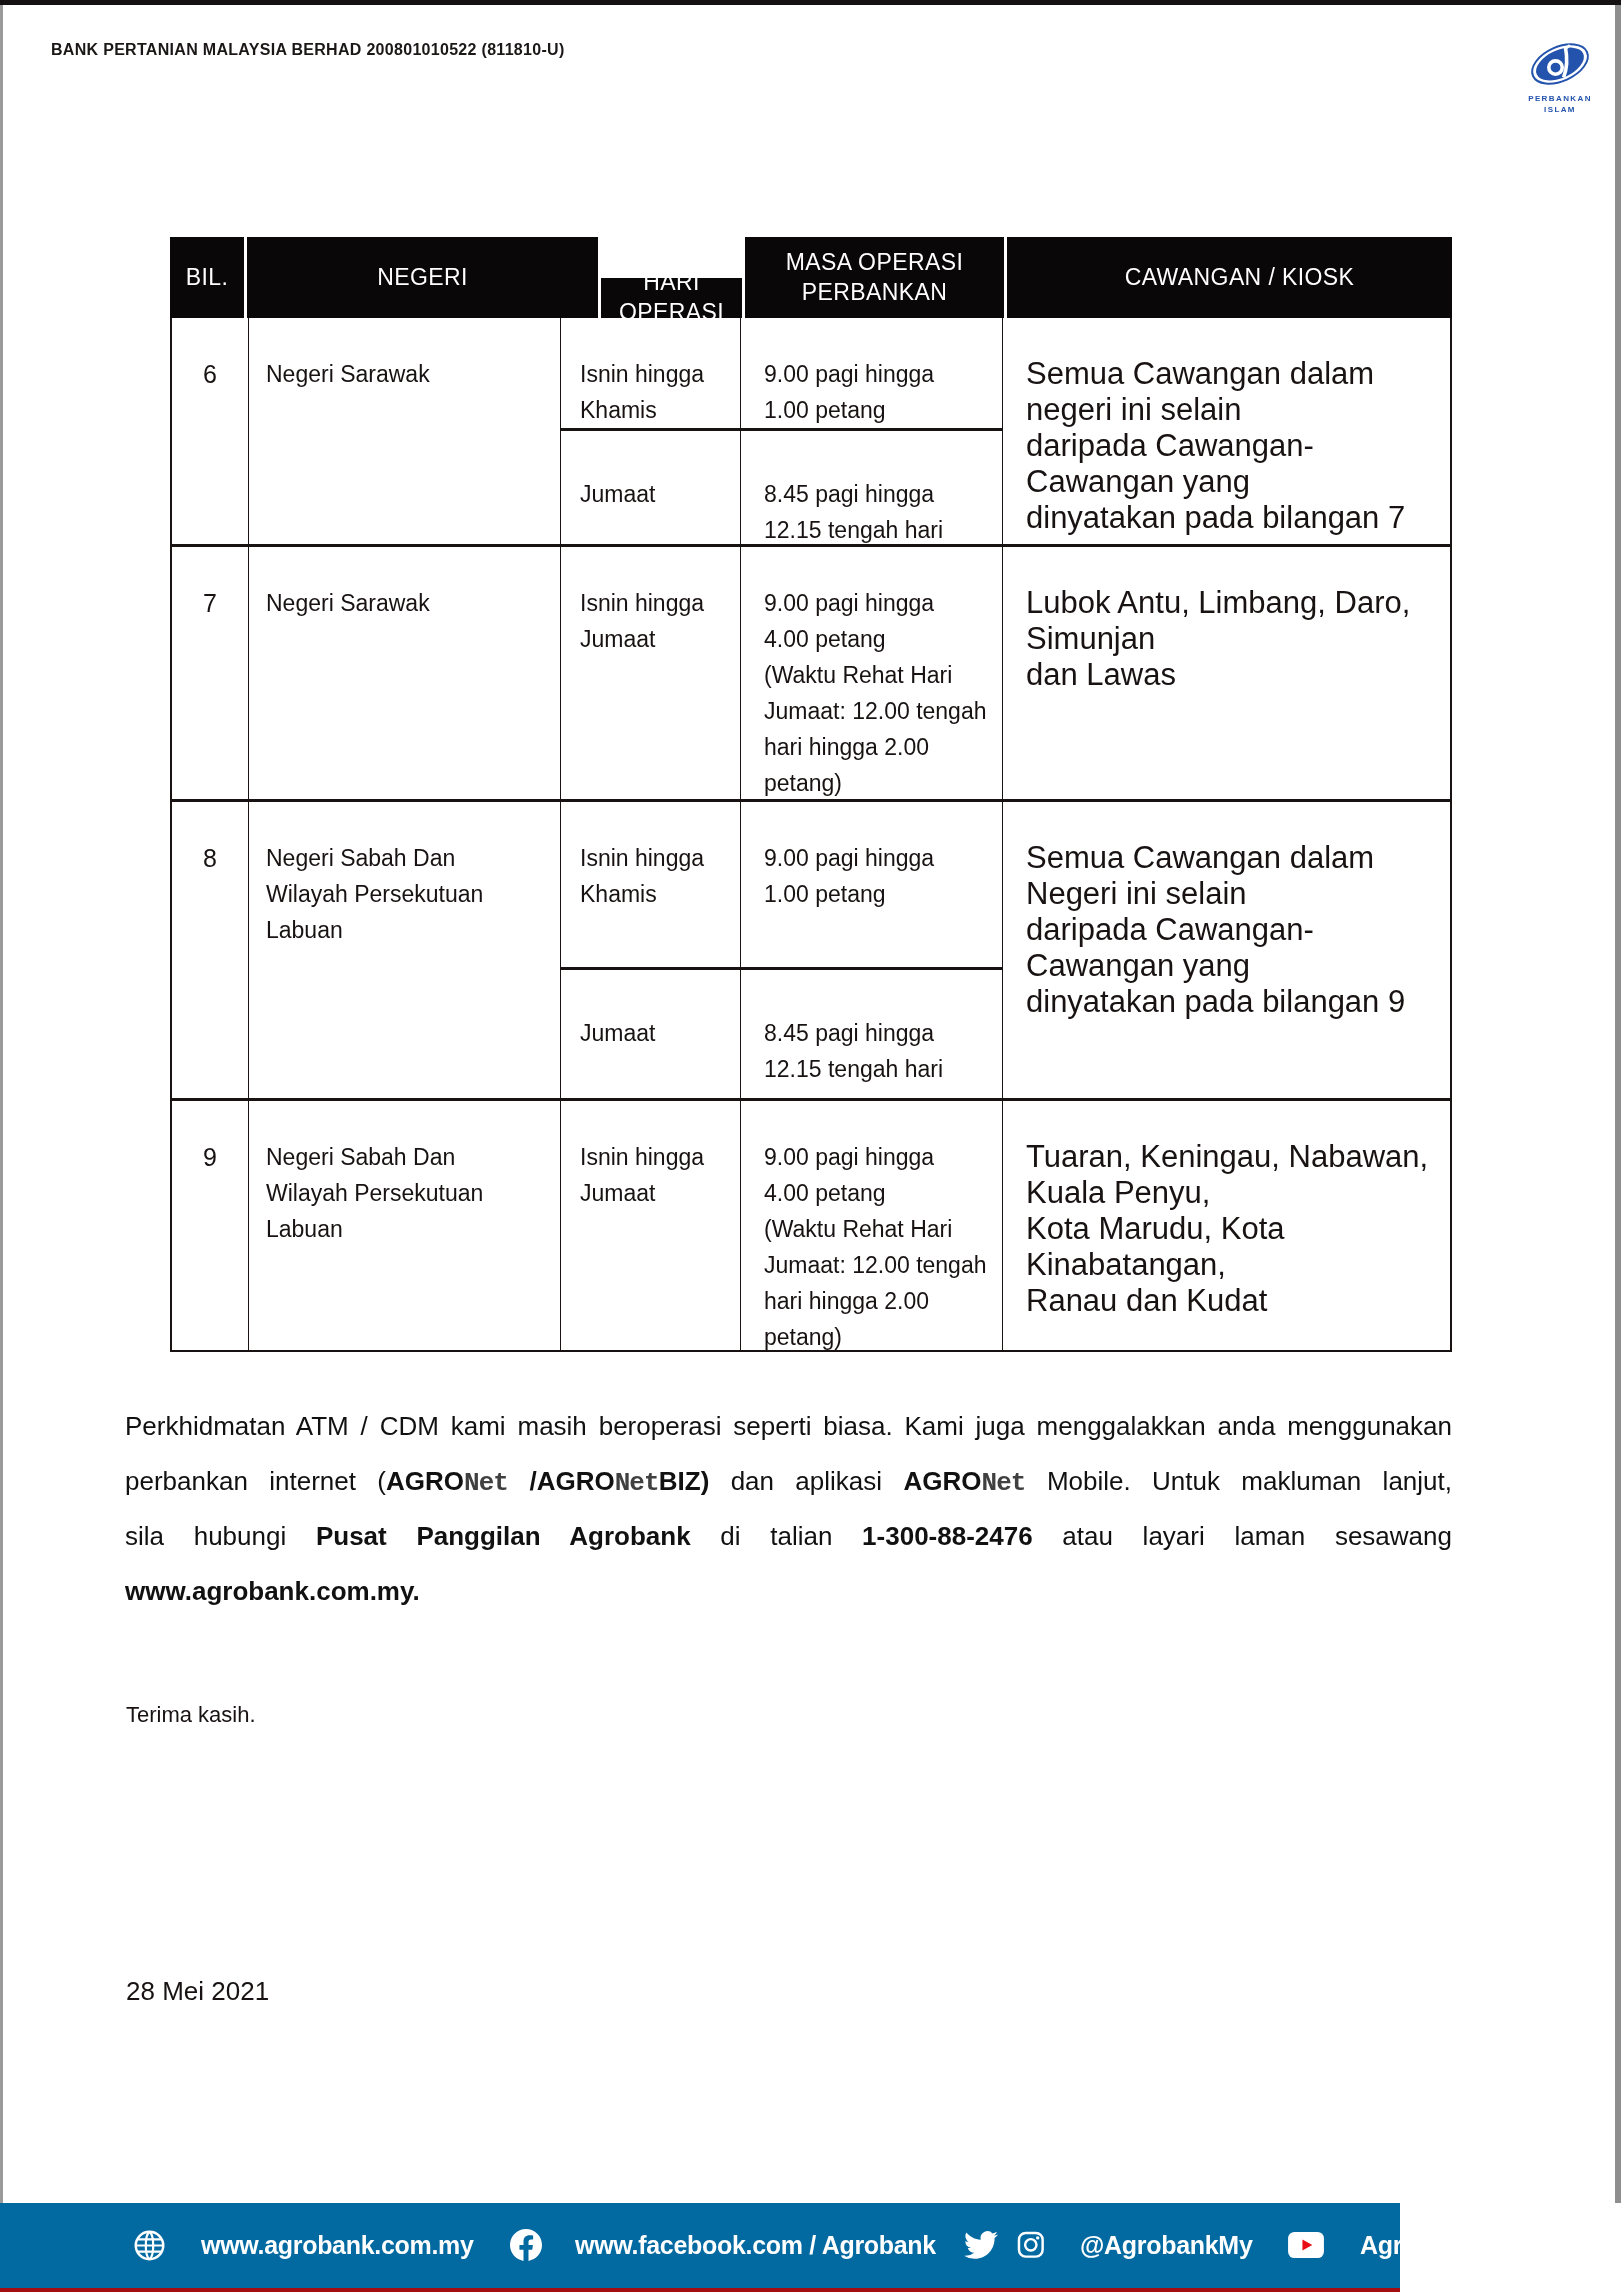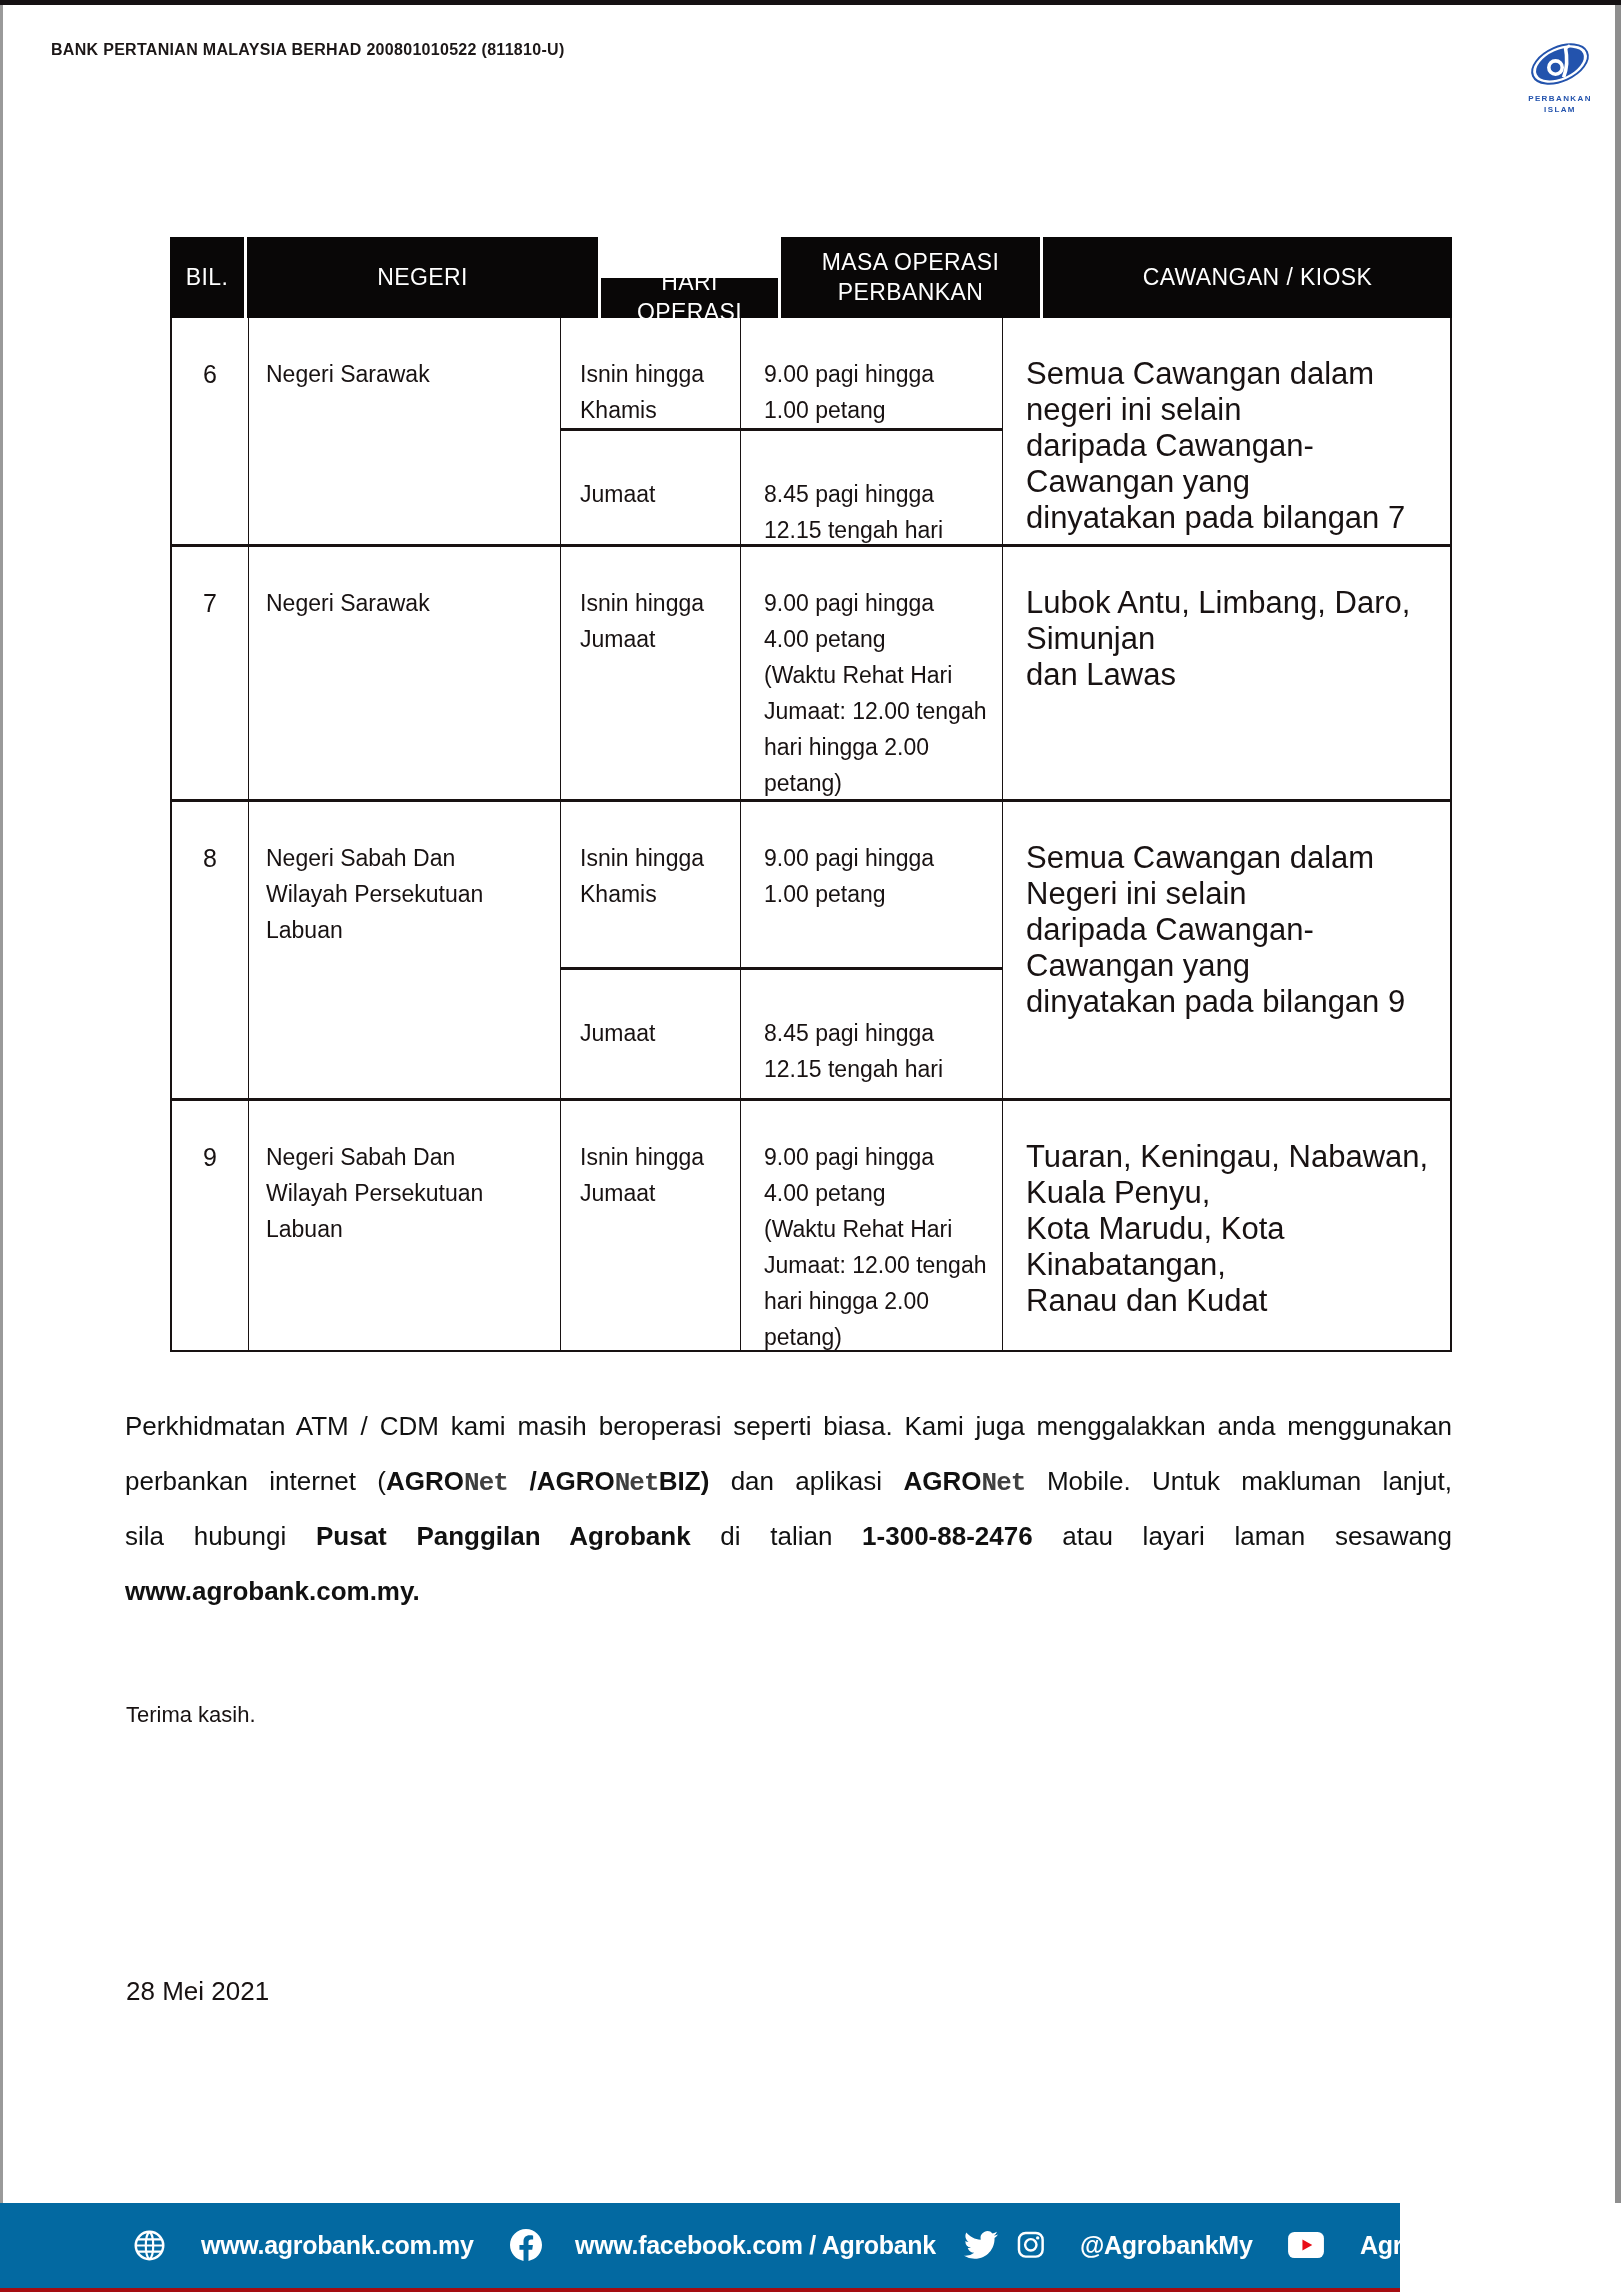--- a/index.html
+++ b/index.html
@@ -78,21 +78,21 @@
     <path d="M44 12 l5 -4" stroke="#ffffff" stroke-width="3" fill="none"></path>
   </svg>
   <div class="lg-text">PERBANKAN</div>
   <div class="lg-text">ISLAM</div>
 </div>
 
 <div class="optable">
   <div class="thead" id="thead">
       <div class="th" style="width: 77px;">BIL.</div>
       <div class="th" style="width: 354px;">NEGERI</div>
-      <div class="th" style="width: 180px; margin-top: 41px;">HARI
+      <div class="th" style="width: 144px; margin-top: 41px;">HARI
 OPERASI</div>
       <div class="th" style="width: 262px;">MASA OPERASI
 PERBANKAN</div>
       <div class="th" style="flex: 1 1 0%;">CAWANGAN / KIOSK</div>
     </div>
   <div class="tbody" id="tbody">
       <div class="trow">
         <div class="cell c-bil">6</div>
         <div class="cell c-negeri">Negeri Sarawak</div>
         <div class="c-mid">

